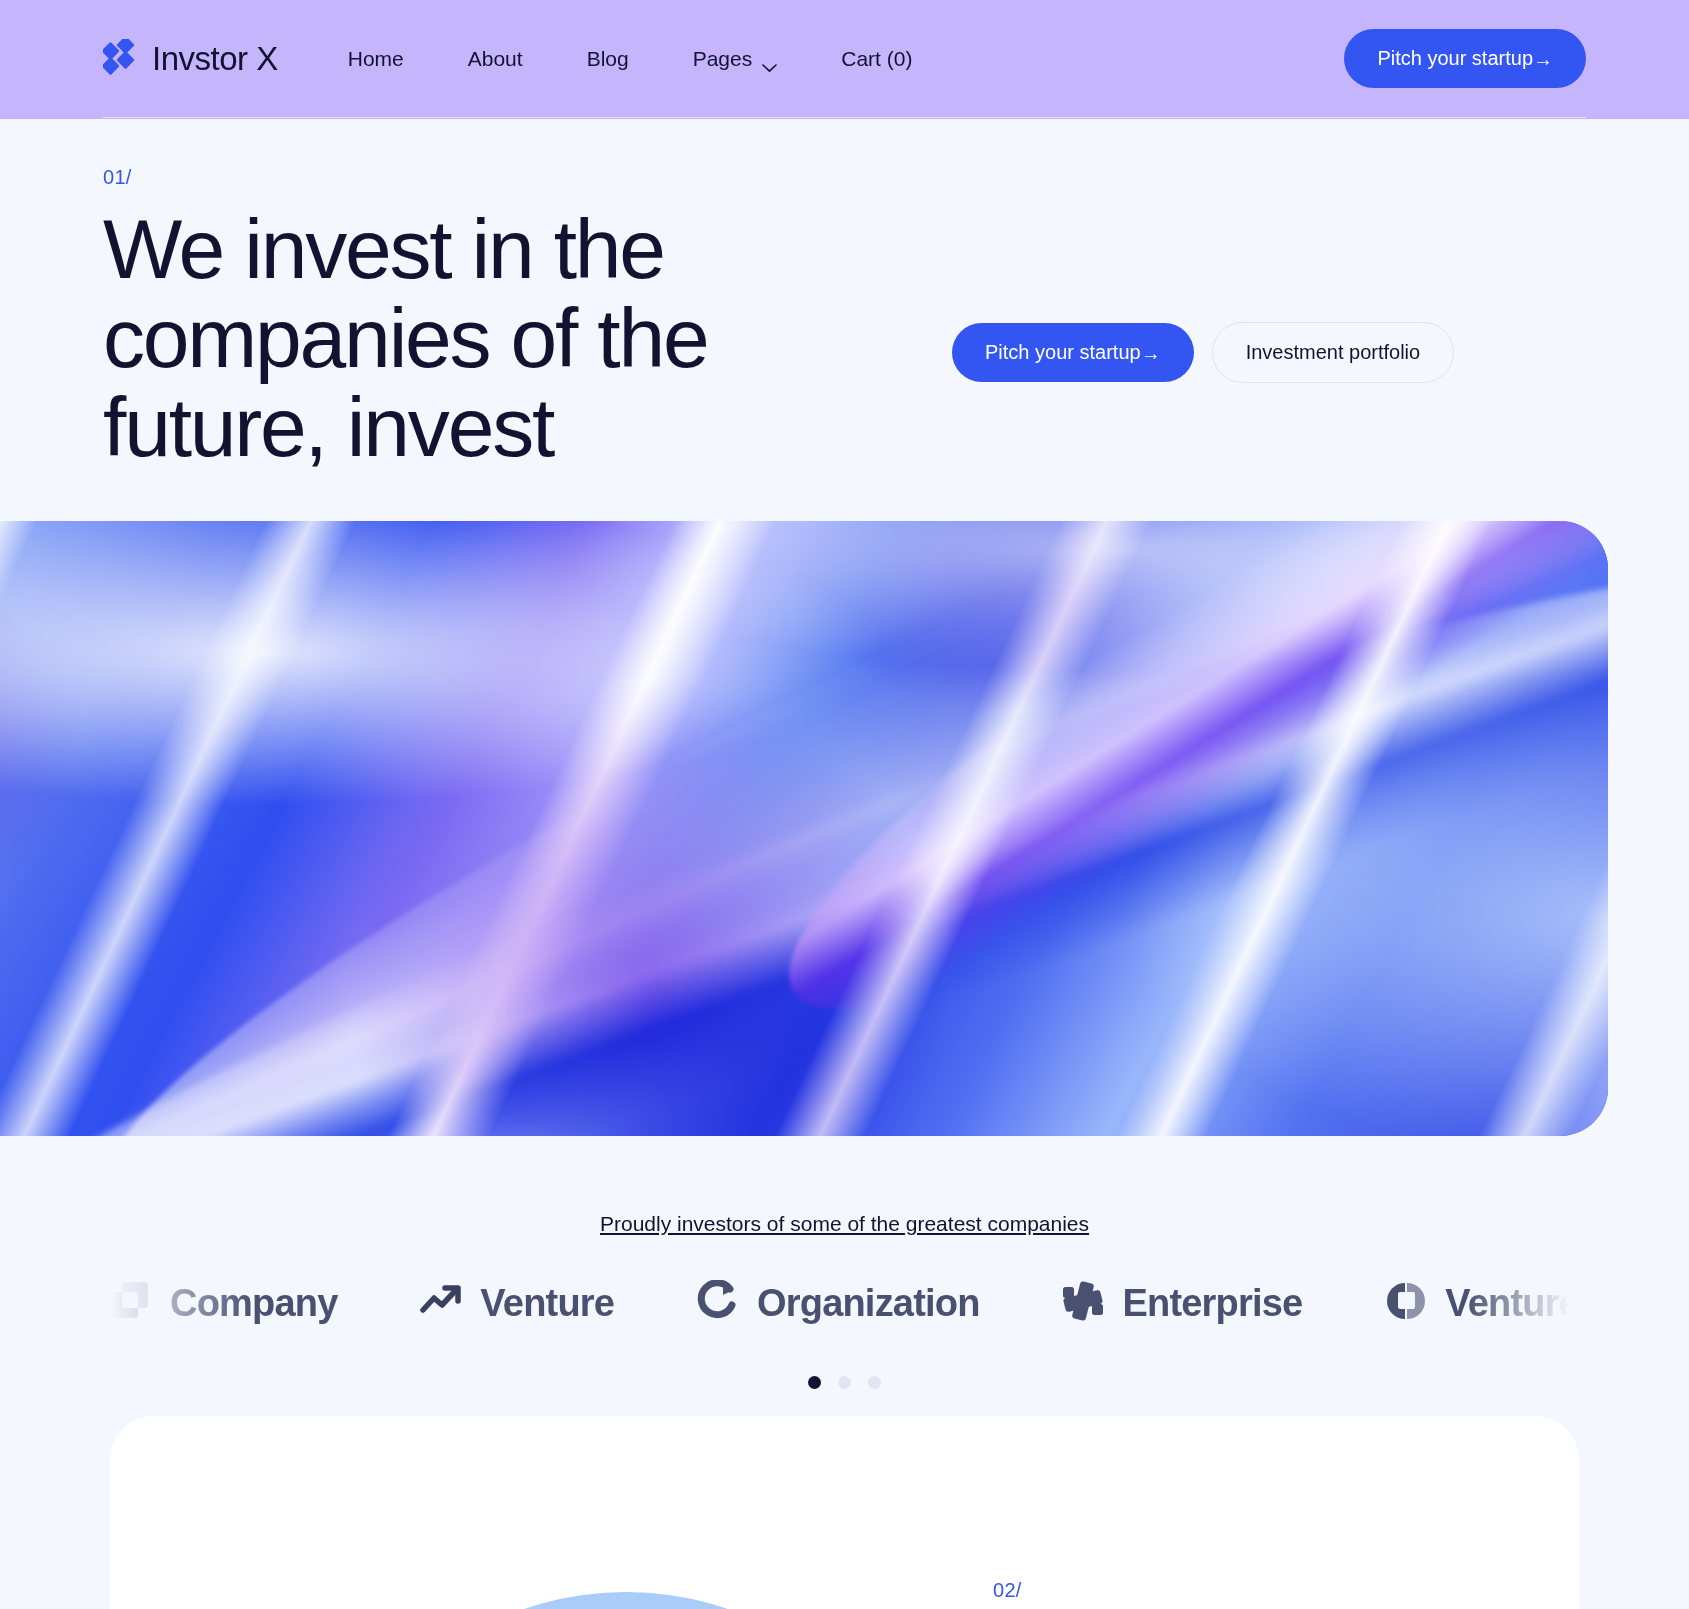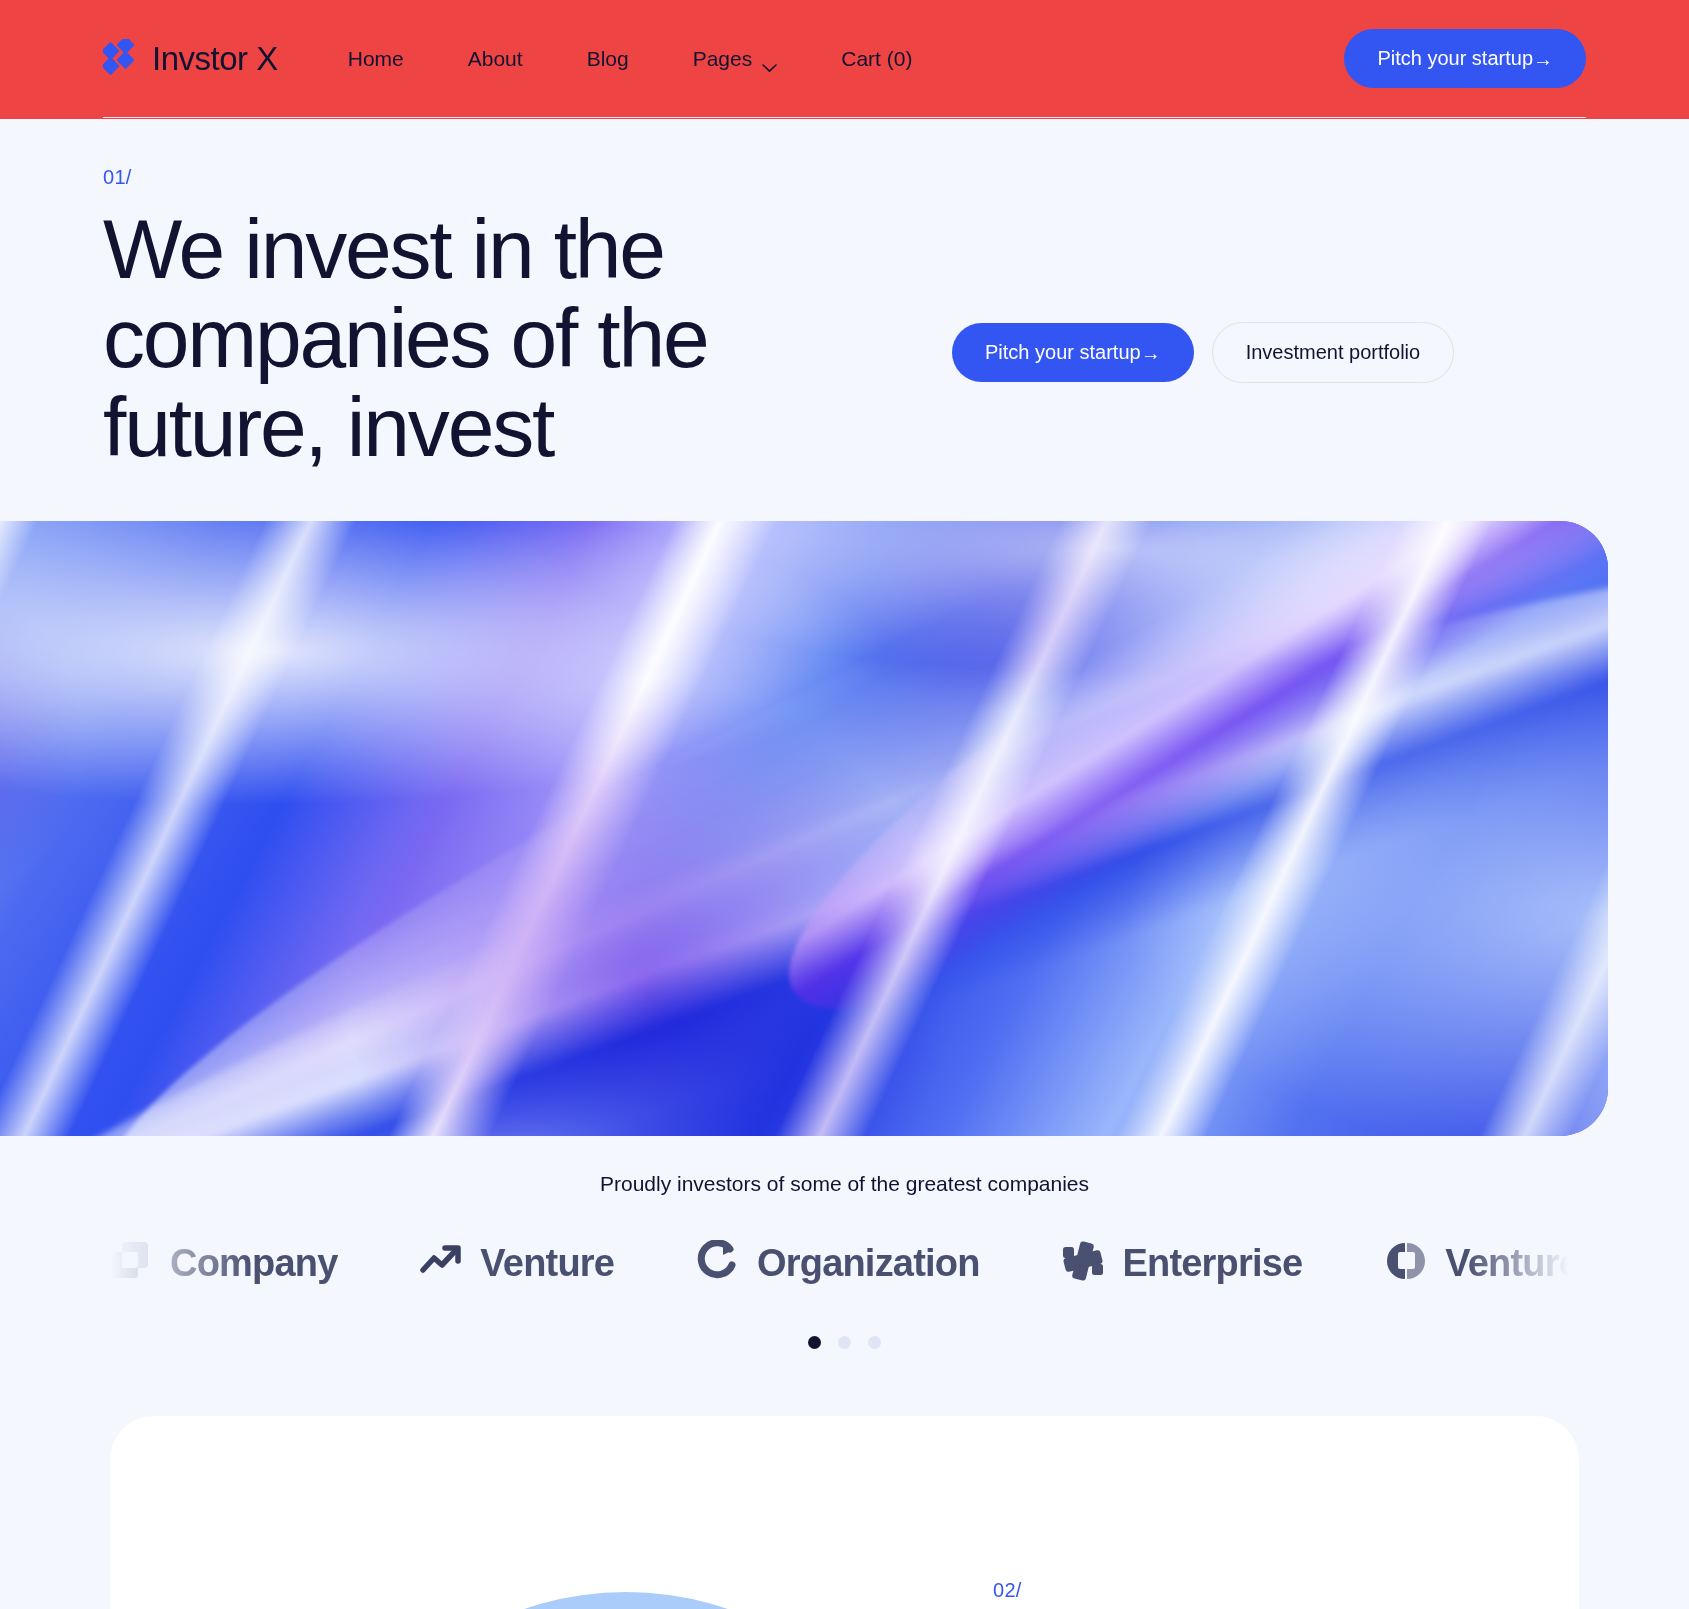--- a/index.html
+++ b/index.html
@@ -17,21 +17,21 @@
     background: #f4f7fe;
     overflow: hidden;
   }
 
   
   .header {
     position: absolute;
     top: 0; left: 0;
     width: 1689px;
     height: 119px;
-    background: #ef4444;
+    background: #c4b5fd;
   }
   .header-inner {
     position: absolute;
     left: 103px; right: 103px;
     top: 0;
     height: 118px;
     display: flex;
     align-items: center;
     border-bottom: 1px solid #e2e7f5;
   }
@@ -221,21 +221,22 @@
     position: absolute;
     top: 1136px; left: 0;
     width: 1689px;
     height: 280px;
     background: #f4f7fe;
   }
   .logos-heading {
     text-align: center;
     font-size: 21px;
     color: #121331;
-    padding-top: 36px;
+    padding-top: 76px;
+    text-decoration: underline;
   }
   .logos-row {
     position: relative;
     display: flex;
     align-items: center;
     justify-content: space-between;
     margin-top: 32px;
     padding: 0 110px;
     height: 70px;
   }

